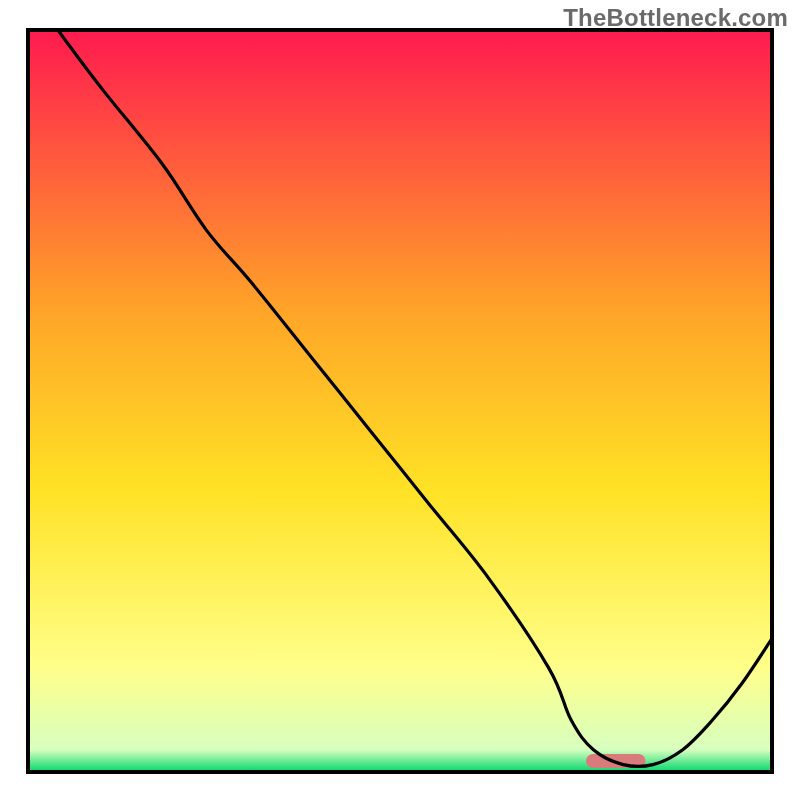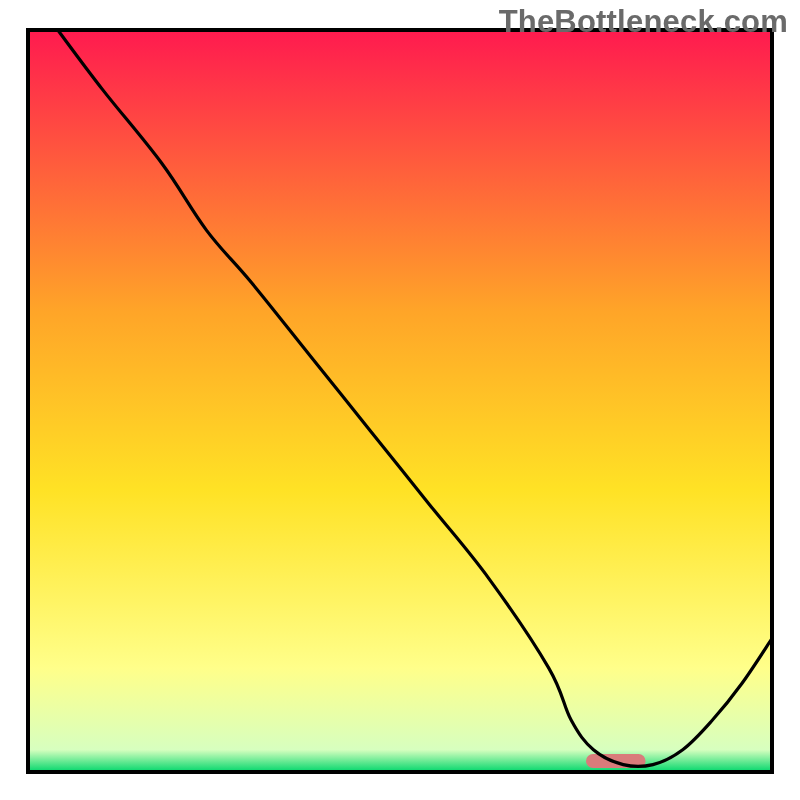--- a/index.html
+++ b/index.html
@@ -12,21 +12,21 @@
   }
   .container {
     position: relative;
     width: 800px;
     height: 800px;
   }
   .watermark {
     position: absolute;
     top: 4px;
     right: 12px;
-    font-size: 31px;
+    font-size: 24px;
     font-weight: bold;
     color: #6a6a6a;
     letter-spacing: 0.2px;
   }
   svg {
     display: block;
   }
 </style>
 </head>
 <body>

